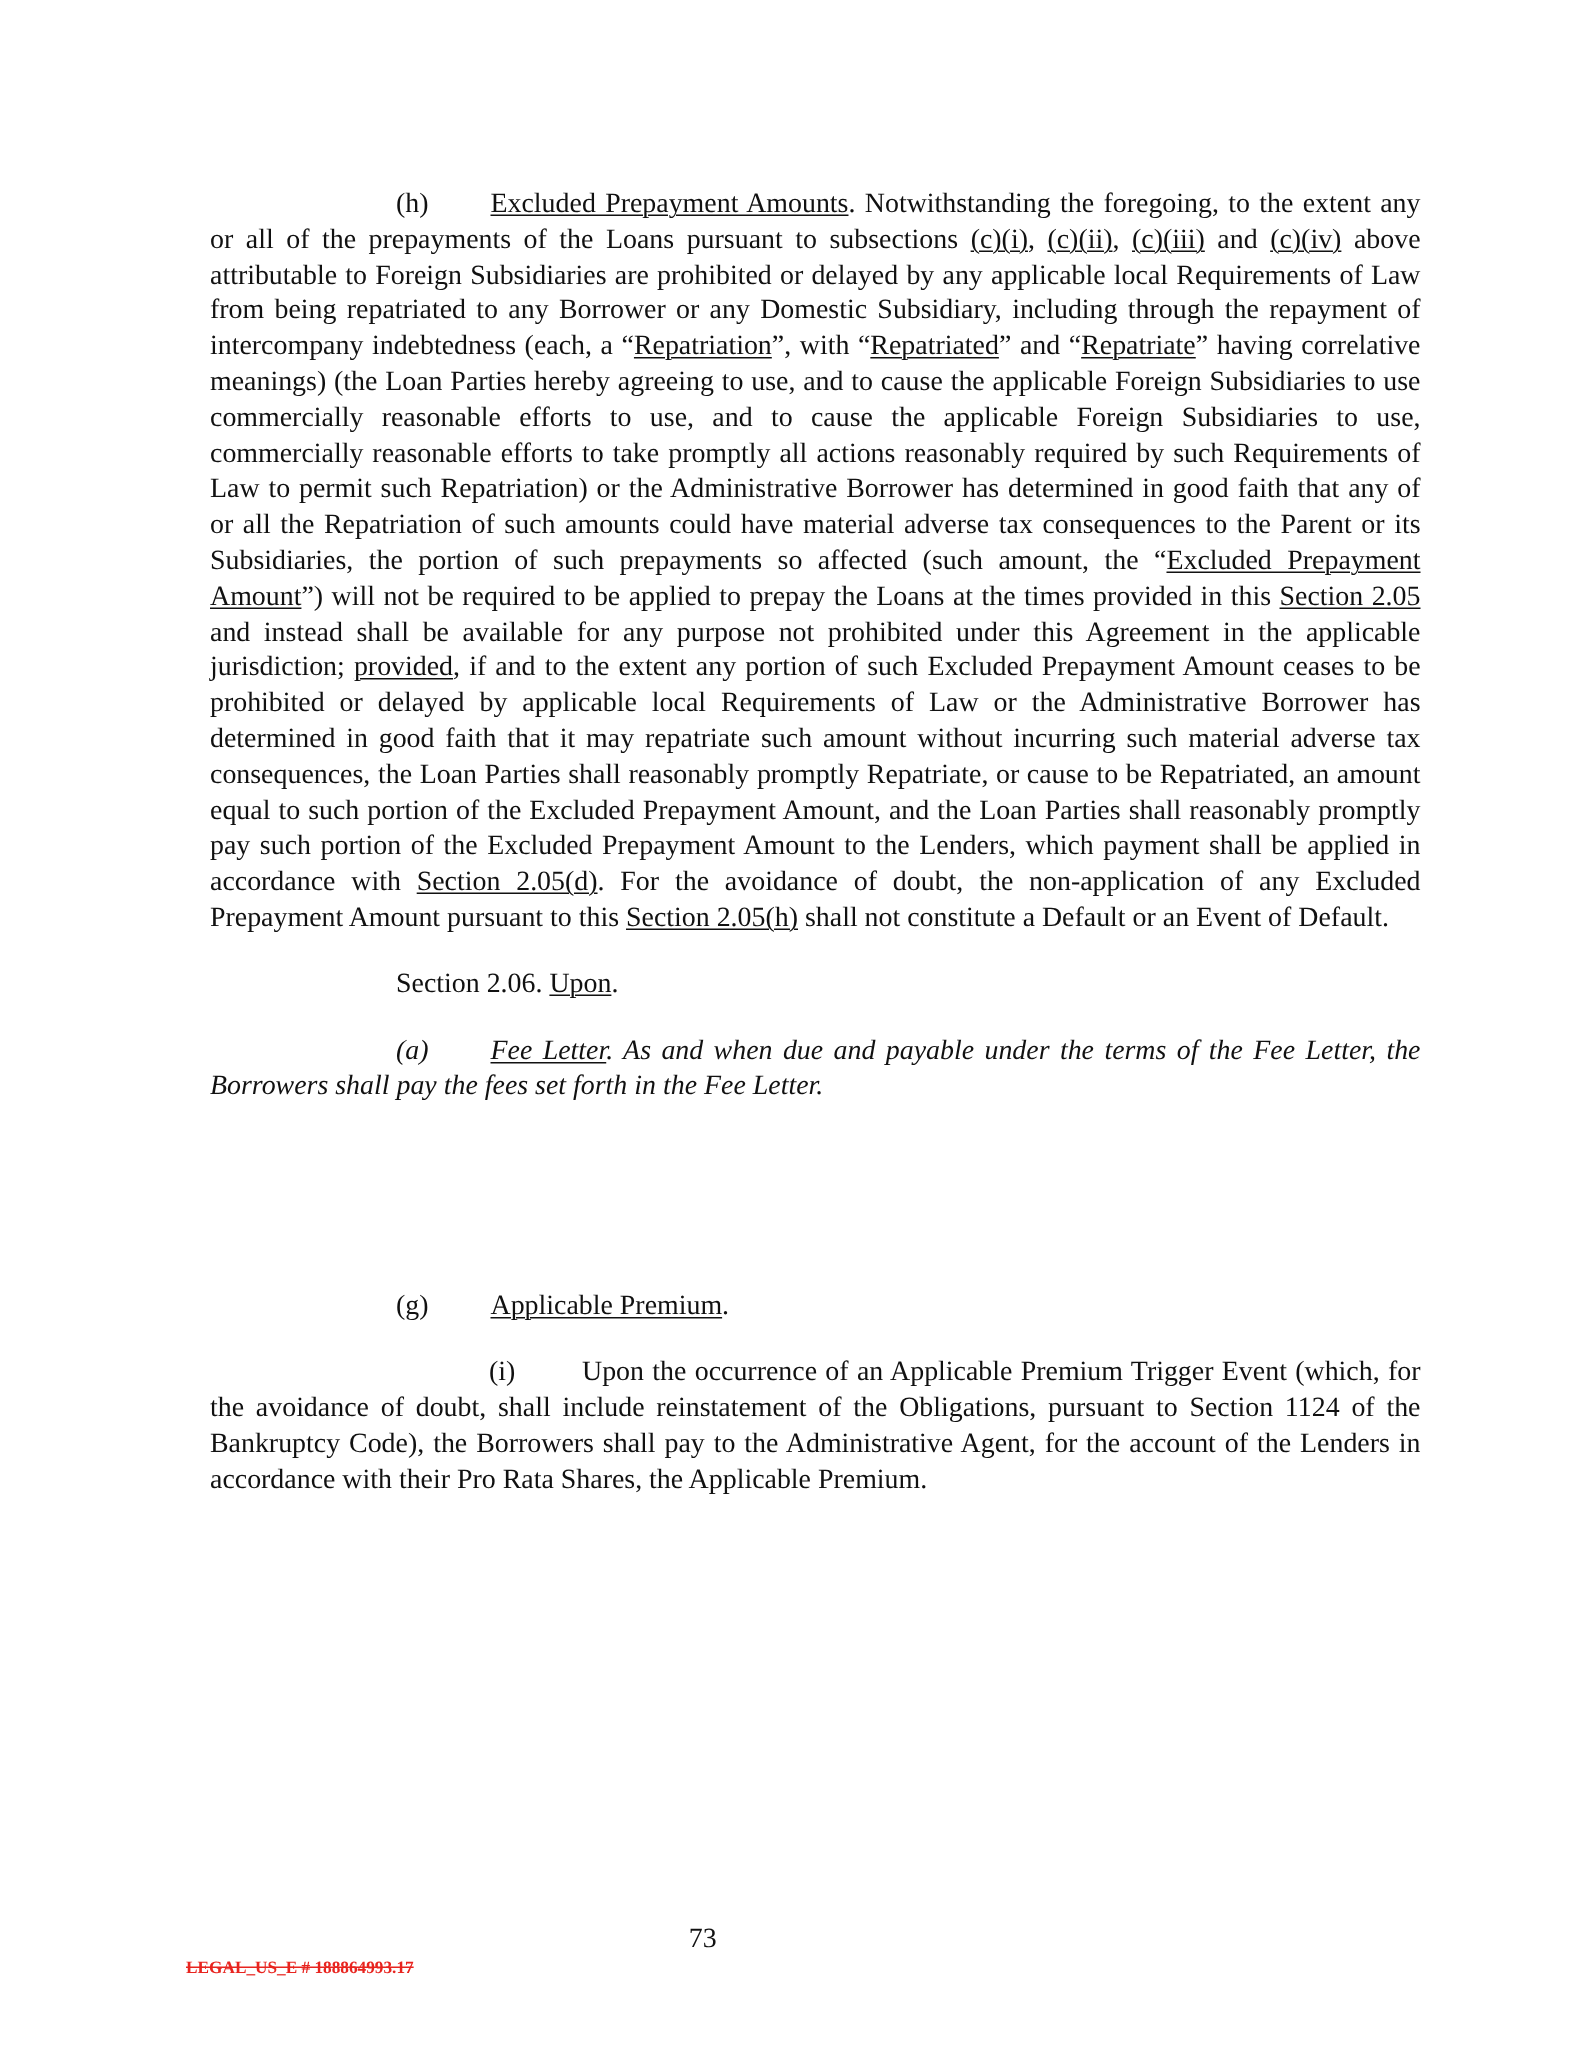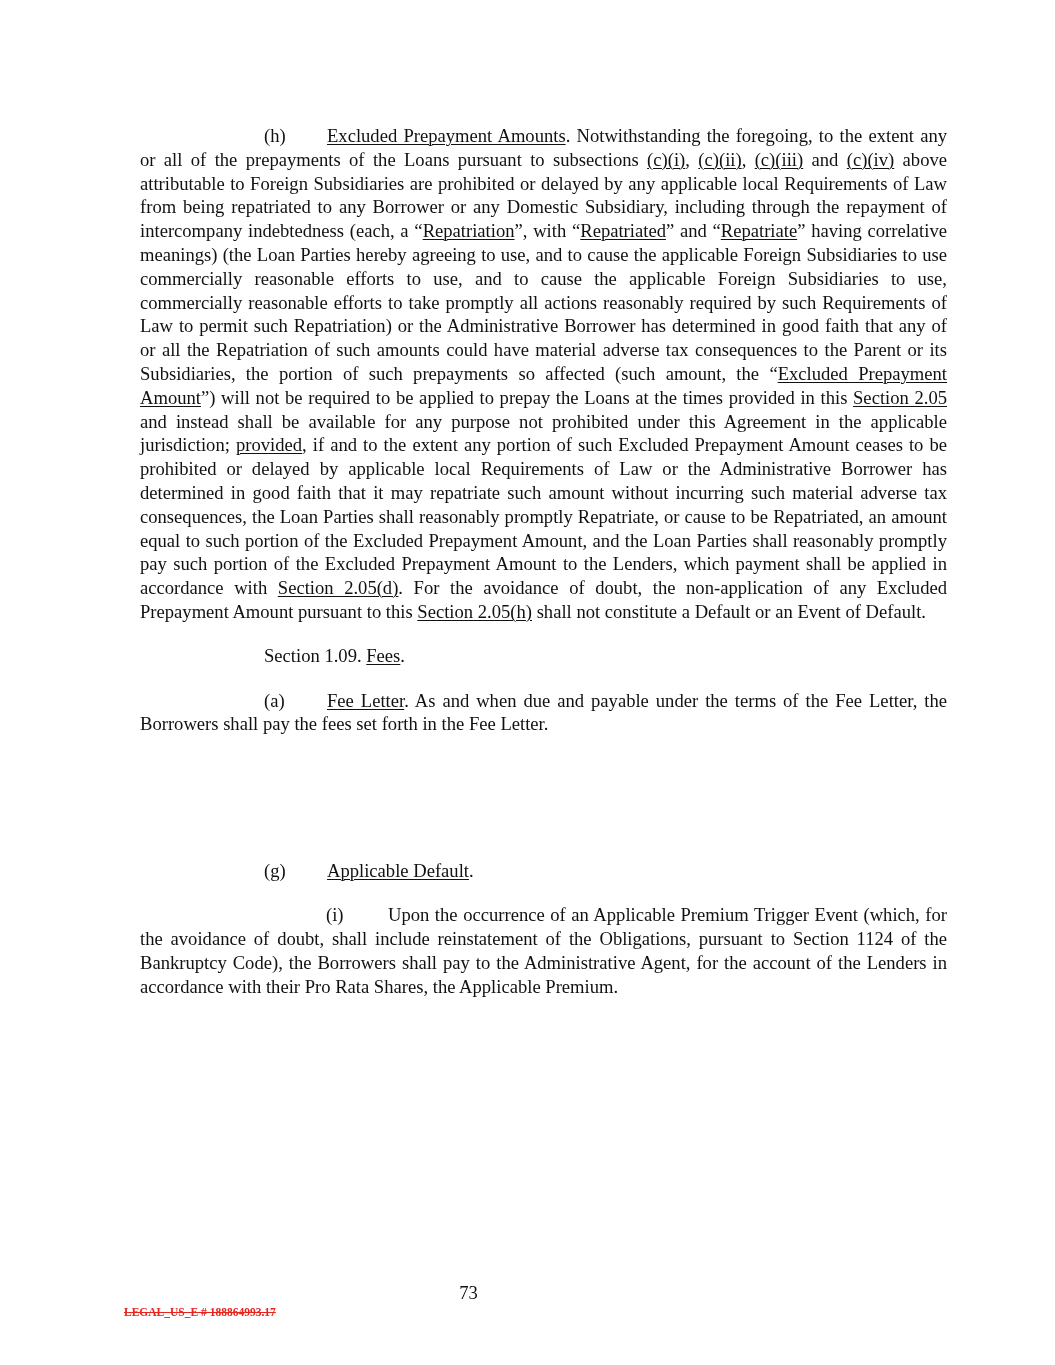--- a/index.html
+++ b/index.html
@@ -10,21 +10,21 @@
     font-size: 18.6px; line-height: 23.8px; color: #111111;
   }
   p { margin: 0; text-align: justify; }
   .u { text-decoration: underline; text-underline-offset: 2px; text-decoration-thickness: 1px; }
   .para-h { text-indent: 124px; }
   .lbl { display: inline-block; width: 63px; text-indent: 0; }
   .gap { height: 20.5px; }
   .section-heading { padding-left: 124px; }
   .item { padding-left: 124px; }
   .item .lbl { width: 63px; }
-  .para-a { text-indent: 124px; }
+  .para-a { text-indent: 124px; font-style: italic; }
   .para-i { text-indent: 186px; }
   .para-i .lbl { width: 62px; }
   .page-number {
     position: absolute; top: 1282px; left: 0; width: 937px; text-align: center;
     font-family: "Liberation Serif", "DejaVu Serif", serif; font-size: 18.6px; color: #111;
   }
   .footer-id {
     position: absolute; left: 124px; top: 1306px;
     font-family: "Liberation Serif", "DejaVu Serif", serif; font-size: 11.5px; font-weight: bold;
     color: #e8241f; text-decoration: line-through; text-align: center;
@@ -32,39 +32,39 @@
 </style>
 </head>
 <body>
 
 <div class="page">
 
   <p class="para-h"><span class="lbl">(h)</span><span class="u">Excluded Prepayment Amounts</span><span>.  Notwithstanding the foregoing, to the extent any or all of the prepayments of the Loans pursuant to subsections </span><span class="u">(c)(i)</span><span>, </span><span class="u">(c)(ii)</span><span>, </span><span class="u">(c)(iii)</span><span> and </span><span class="u">(c)(iv)</span><span> above attributable to Foreign Subsidiaries are prohibited or delayed by any applicable local Requirements of Law from being repatriated to any Borrower or any Domestic Subsidiary, including through the repayment of intercompany indebtedness (each, a “</span><span class="u">Repatriation</span><span>”, with “</span><span class="u">Repatriated</span><span>” and “</span><span class="u">Repatriate</span><span>” having correlative meanings) (the Loan Parties hereby agreeing to use, and to cause the applicable Foreign Subsidiaries to use commercially reasonable efforts to use, and to cause the applicable Foreign Subsidiaries to use, commercially reasonable efforts to take promptly all actions reasonably required by such Requirements of Law to permit such Repatriation) or the Administrative Borrower has determined in good faith that any of or all the Repatriation of such amounts could have material adverse tax consequences to the Parent or its Subsidiaries, the portion of such prepayments so affected (such amount, the “</span><span class="u">Excluded Prepayment Amount</span><span>”) will not be required to be applied to prepay the Loans at the times provided in this </span><span class="u">Section 2.05</span><span> and instead shall be available for any purpose not prohibited under this Agreement in the applicable jurisdiction; </span><span class="u">provided</span><span>, if and to the extent any portion of such Excluded Prepayment Amount ceases to be prohibited or delayed by applicable local Requirements of Law or the Administrative Borrower has determined in good faith that it may repatriate such amount without incurring such material adverse tax consequences, the Loan Parties shall reasonably promptly Repatriate, or cause to be Repatriated, an amount equal to such portion of the Excluded Prepayment Amount, and the Loan Parties shall reasonably promptly pay such portion of the Excluded Prepayment Amount to the Lenders, which payment shall be applied in accordance with </span><span class="u">Section 2.05(d)</span><span>.  For the avoidance of doubt, the non-application of any Excluded Prepayment Amount pursuant to this </span><span class="u">Section 2.05(h)</span><span> shall not constitute a Default or an Event of Default.</span></p>
 
   <div class="gap"></div>
 
-  <p class="section-heading"><span>Section 1.09.  </span><span class="u">Fees</span><span>.</span></p>
+  <p class="section-heading"><span>Section 2.06.  </span><span class="u">Upon</span><span>.</span></p>
 
   <div class="gap"></div>
 
   <p class="para-a"><span class="lbl">(a)</span><span class="u">Fee Letter</span><span>.  As and when due and payable under the terms of the Fee Letter, the Borrowers shall pay the fees set forth in the Fee Letter.</span></p>
 
   <div class="gap"></div>
 
   <div class="gap"></div>
 
   <div class="gap"></div>
 
   <div class="gap"></div>
 
   <div class="gap"></div>
 
   <div class="gap"></div>
 
-  <p class="item"><span class="lbl">(g)</span><span class="u">Applicable Default</span><span>.</span></p>
+  <p class="item"><span class="lbl">(g)</span><span class="u">Applicable Premium</span><span>.</span></p>
   <div class="gap"></div>
 
   <p class="para-i"><span class="lbl">(i)</span><span>Upon the occurrence of an Applicable Premium Trigger Event (which, for the avoidance of doubt, shall include reinstatement of the Obligations, pursuant to Section 1124 of the Bankruptcy Code), the Borrowers shall pay to the Administrative Agent, for the account of the Lenders in accordance with their Pro Rata Shares, the Applicable Premium.</span></p>
 
 </div>
 
 <div class="page-number">73</div>
 <div class="footer-id">LEGAL_US_E # 188864993.17</div>
 
 </body></html>

